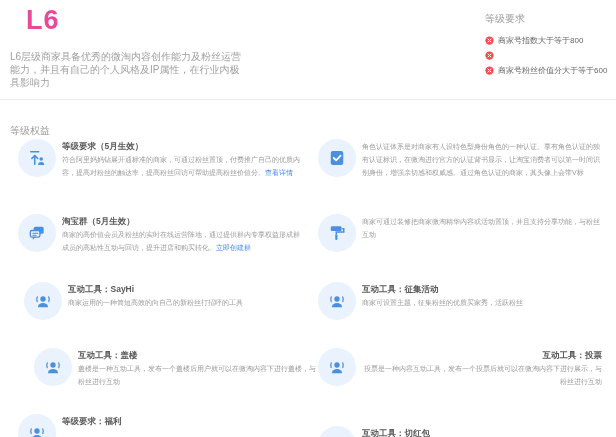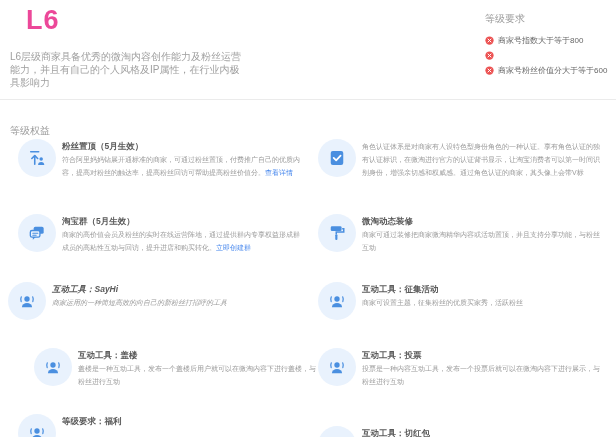--- a/index.html
+++ b/index.html
@@ -70,21 +70,21 @@
     <span class="cicon">
         <svg viewBox="0 0 24 24" fill="none" stroke="#4a8fe0" stroke-width="1.9" stroke-linecap="round" stroke-linejoin="round">
           <path d="M4.5 4.5h9.5"></path>
           <path d="M9.3 19.5V9.3"></path>
           <path d="M5.8 12.6l3.5-3.5 3.5 3.5"></path>
           <circle cx="17" cy="13.3" r="2.1" fill="#4a8fe0" stroke="none"></circle>
           <path d="M13.3 20.5a3.7 3.7 0 0 1 7.4 0z" fill="#4a8fe0" stroke="none"></path>
         </svg>
       </span>
     <div class="cbody">
-      <div class="ctitle">粉丝置顶（5月生效）</div>
+      <div class="ctitle">等级要求（5月生效）</div>
       <div class="cdesc"><span>符合阿里妈妈钻展开通标准的商家，可通过粉丝置顶，付费推广自己的优质内容，提高对粉丝的触达率，提高粉丝回访可帮助提高粉丝价值分。</span><a class="clink">查看详情</a></div>
     </div>
   </div>
     <div class="card" style="left: 318px; top: 137px;">
     <span class="cicon">
         <svg viewBox="0 0 24 24">
           <rect x="4.5" y="3.5" width="15" height="17" rx="2.5" fill="#4a8fe0"></rect>
           <path d="M8 11.8l3 3 5.3-5.6" stroke="#fff" stroke-width="2.1" fill="none" stroke-linecap="round" stroke-linejoin="round"></path>
         </svg>
       </span>
@@ -108,25 +108,24 @@
   </div>
     <div class="card" style="left: 318px; top: 212px;">
     <span class="cicon">
         <svg viewBox="0 0 24 24" fill="#4a8fe0">
           <rect x="4.5" y="4" width="13" height="5.5" rx="1.5"></rect>
           <path d="M18.2 6.8h1.9v4.1h-9v2.6" stroke="#4a8fe0" stroke-width="1.8" fill="none"></path>
           <rect x="9.9" y="13.4" width="2.6" height="7" rx="1.2"></rect>
         </svg>
       </span>
     <div class="cbody">
-      <div class="ctitle">微淘动态装修</div>
       <div class="cdesc"><span>商家可通过装修把商家微淘精华内容或活动置顶，并且支持分享功能，与粉丝互动</span></div>
     </div>
   </div>
-    <div class="card" style="left: 8px; top: 280px; font-style: italic;">
+    <div class="card" style="left: 24px; top: 280px;">
     <span class="cicon">
         <svg viewBox="0 0 24 24" fill="#4a8fe0">
           <circle cx="12" cy="9.6" r="3.2"></circle>
           <path d="M5.9 19.5a6.1 5 0 0 1 12.2 0z"></path>
           <path d="M5.1 7.1a7 7 0 0 0-.1 5.6" stroke="#4a8fe0" stroke-width="1.5" fill="none" stroke-linecap="round"></path>
           <path d="M18.9 7.1a7 7 0 0 1 .1 5.6" stroke="#4a8fe0" stroke-width="1.5" fill="none" stroke-linecap="round"></path>
         </svg>
       </span>
     <div class="cbody">
       <div class="ctitle">互动工具：SayHi</div>
@@ -154,21 +153,21 @@
           <path d="M5.9 19.5a6.1 5 0 0 1 12.2 0z"></path>
           <path d="M5.1 7.1a7 7 0 0 0-.1 5.6" stroke="#4a8fe0" stroke-width="1.5" fill="none" stroke-linecap="round"></path>
           <path d="M18.9 7.1a7 7 0 0 1 .1 5.6" stroke="#4a8fe0" stroke-width="1.5" fill="none" stroke-linecap="round"></path>
         </svg>
       </span>
     <div class="cbody">
       <div class="ctitle">互动工具：盖楼</div>
       <div class="cdesc"><span>盖楼是一种互动工具，发布一个盖楼后用户就可以在微淘内容下进行盖楼，与粉丝进行互动</span></div>
     </div>
   </div>
-    <div class="card" style="left: 318px; top: 346px;">
+    <div class="card" style="left: 318px; top: 346px; text-align: right;">
     <span class="cicon">
         <svg viewBox="0 0 24 24" fill="#4a8fe0">
           <circle cx="12" cy="9.6" r="3.2"></circle>
           <path d="M5.9 19.5a6.1 5 0 0 1 12.2 0z"></path>
           <path d="M5.1 7.1a7 7 0 0 0-.1 5.6" stroke="#4a8fe0" stroke-width="1.5" fill="none" stroke-linecap="round"></path>
           <path d="M18.9 7.1a7 7 0 0 1 .1 5.6" stroke="#4a8fe0" stroke-width="1.5" fill="none" stroke-linecap="round"></path>
         </svg>
       </span>
     <div class="cbody">
       <div class="ctitle">互动工具：投票</div>

